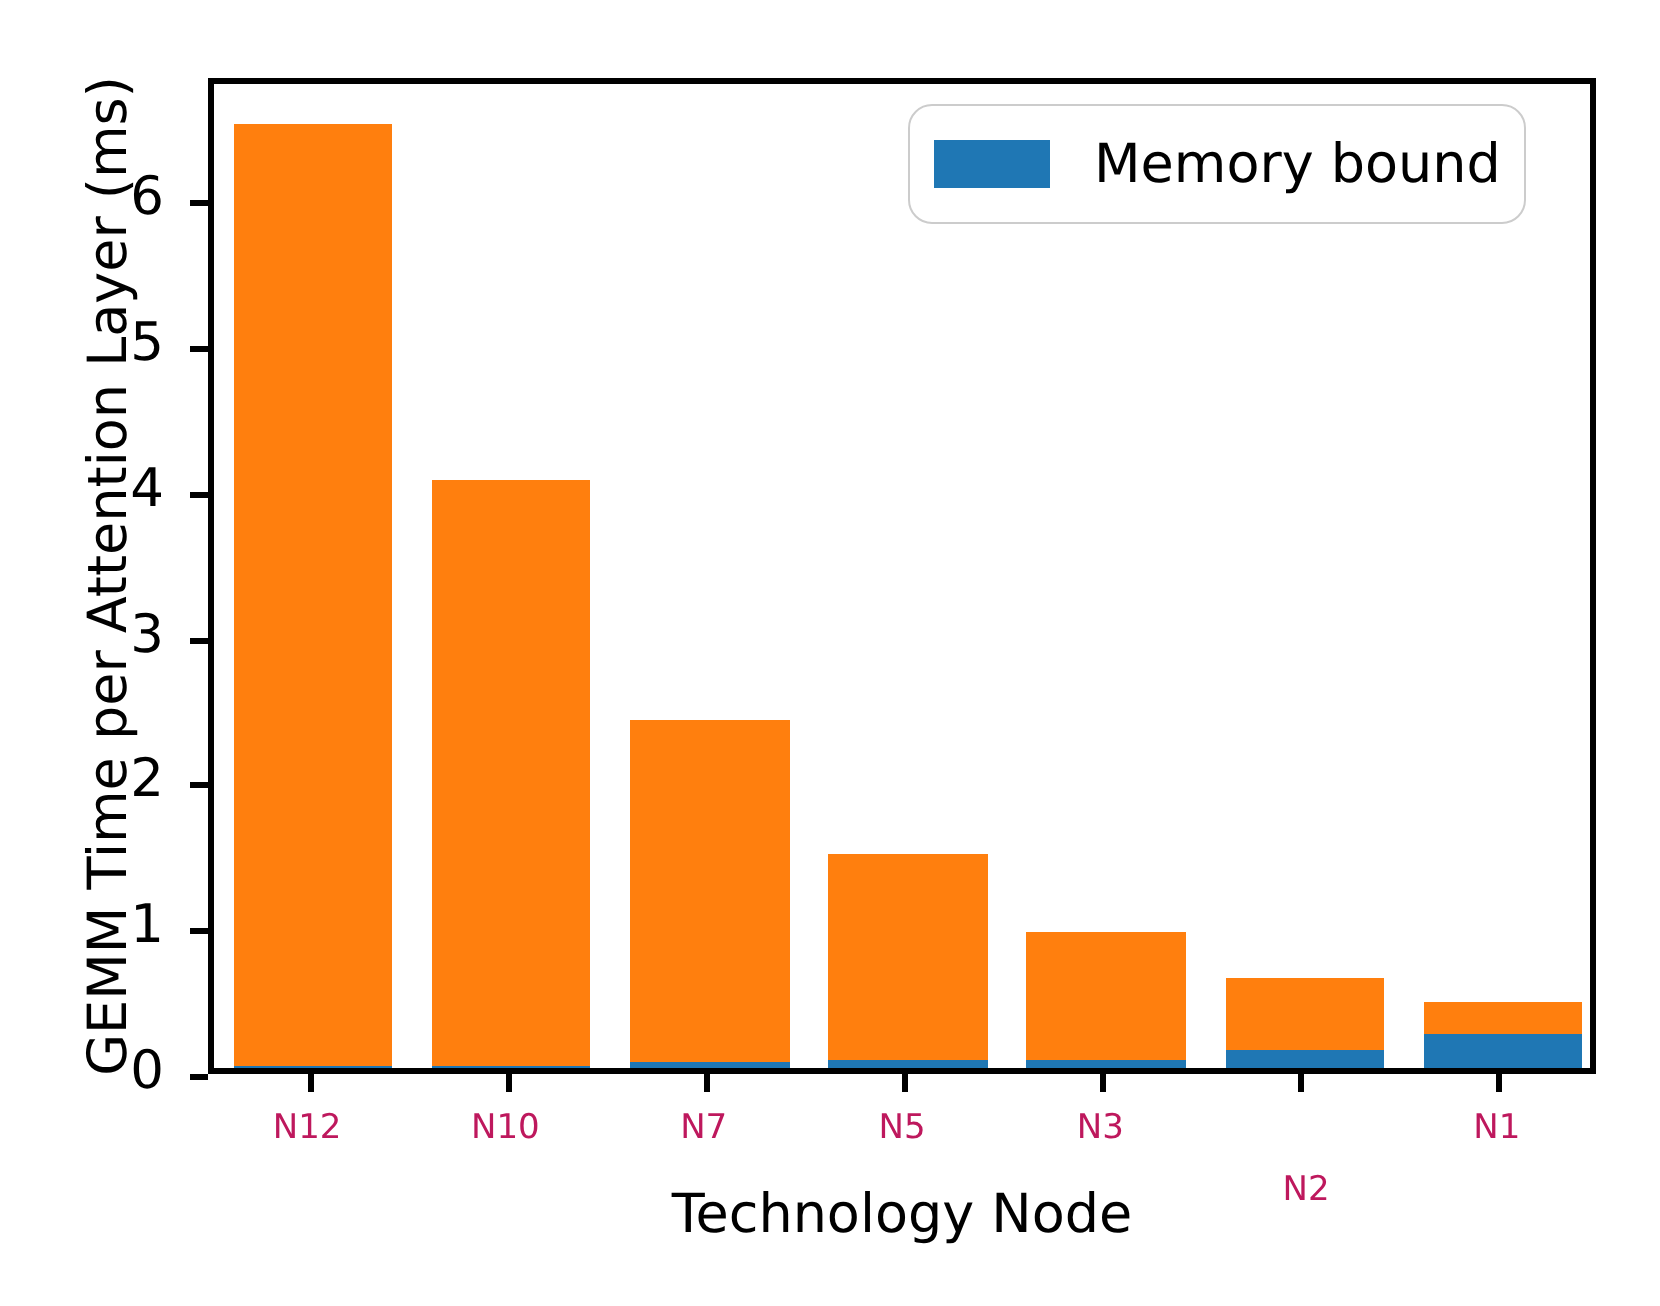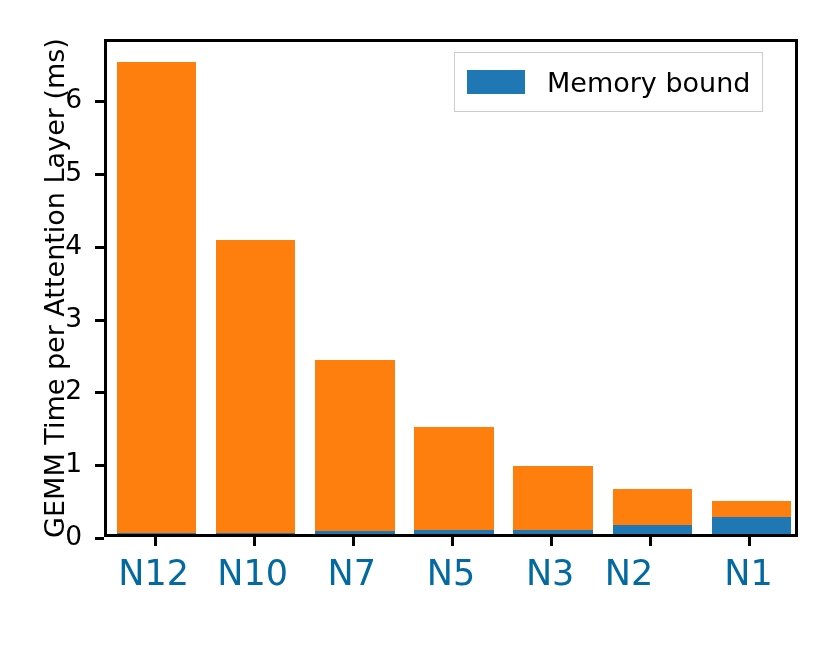--- a/index.html
+++ b/index.html
@@ -77,22 +77,22 @@
   .xtick-mark {
     position: absolute;
     top: 498px;
     width: 0;
     height: 9px;
     border-left: 3.0px solid #000000;
   }
   .xtick-label {
     position: absolute;
     top: 556px;
-    font-size: 35px;
-    color: #0369a1;
+    font-size: 17px;
+    color: #be185d;
     text-align: right;
     line-height: 1;
     white-space: nowrap;
     transform: translateX(-50%);
   }
 
   
   #ylabel {
     position: absolute;
     left: 0;
@@ -120,21 +120,21 @@
   }
 
   
   #legend {
     position: absolute;
     left: 454px;
     top: 52px;
     padding: 9px 12px;
     background: #ffffff;
     border: 1.6px solid #cccccc;
-    border-radius: 0;
+    border-radius: 12px;
     box-sizing: border-box;
   }
   .legend-row {
     display: flex;
     align-items: center;
     height: 40px;
   }
   .legend-swatch {
     width: 58px;
     height: 24px;
@@ -206,25 +206,26 @@
       <div class="xtick-label" style="left: 153.571px;">N12</div>
       <div class="xtick-mark" style="left: 252.714px; top: 537px;"></div>
       <div class="xtick-label" style="left: 252.714px;">N10</div>
       <div class="xtick-mark" style="left: 351.857px; top: 537px;"></div>
       <div class="xtick-label" style="left: 351.857px;">N7</div>
       <div class="xtick-mark" style="left: 451px; top: 537px;"></div>
       <div class="xtick-label" style="left: 451px;">N5</div>
       <div class="xtick-mark" style="left: 550.143px; top: 537px;"></div>
       <div class="xtick-label" style="left: 550.143px;">N3</div>
       <div class="xtick-mark" style="left: 649.286px; top: 537px;"></div>
-      <div class="xtick-label" style="left: 629px;">N2</div>
+      <div class="xtick-label" style="left: 653px; margin-top: 31px;">N2</div>
       <div class="xtick-mark" style="left: 748.429px; top: 537px;"></div>
       <div class="xtick-label" style="left: 748.429px;">N1</div>
     </div>
 
+  <div id="xlabel">Technology Node</div>
 
   <div id="legend">
       <div class="legend-row">
         <div class="legend-swatch" style="background: rgb(31, 119, 180);"></div>
         <div class="legend-text">Memory bound</div>
       </div>
     </div>
 
 </div>
 

